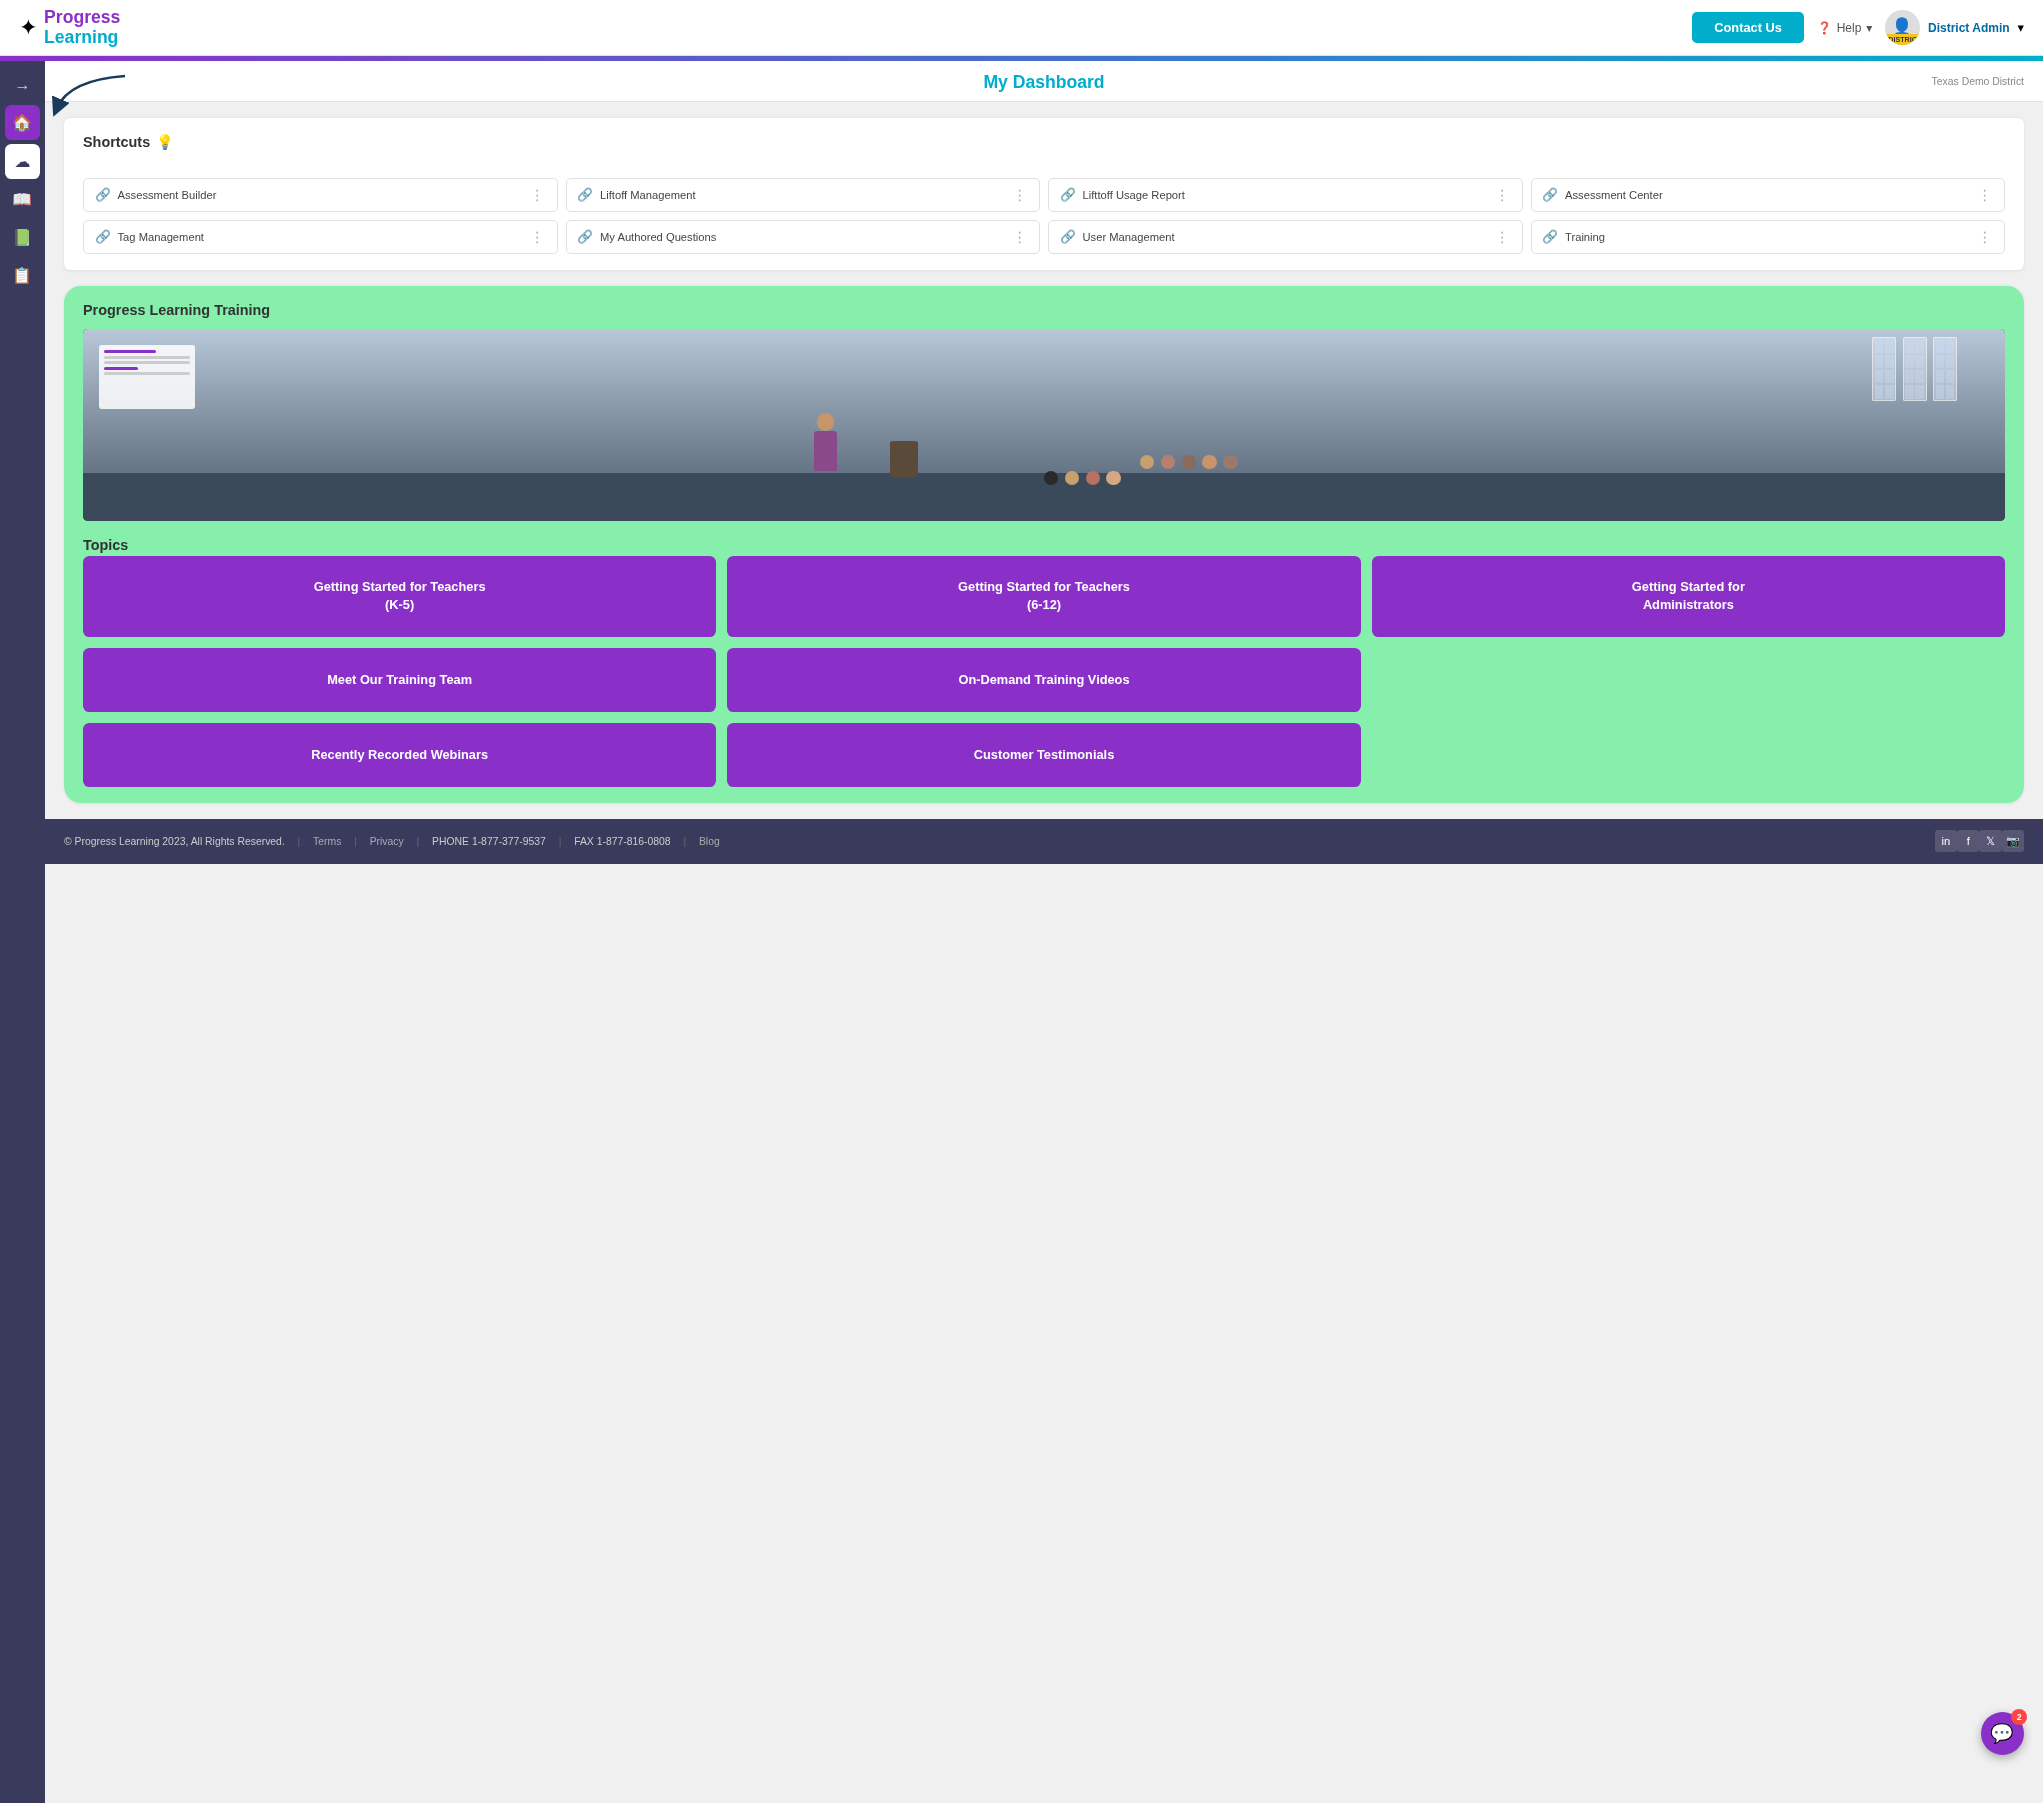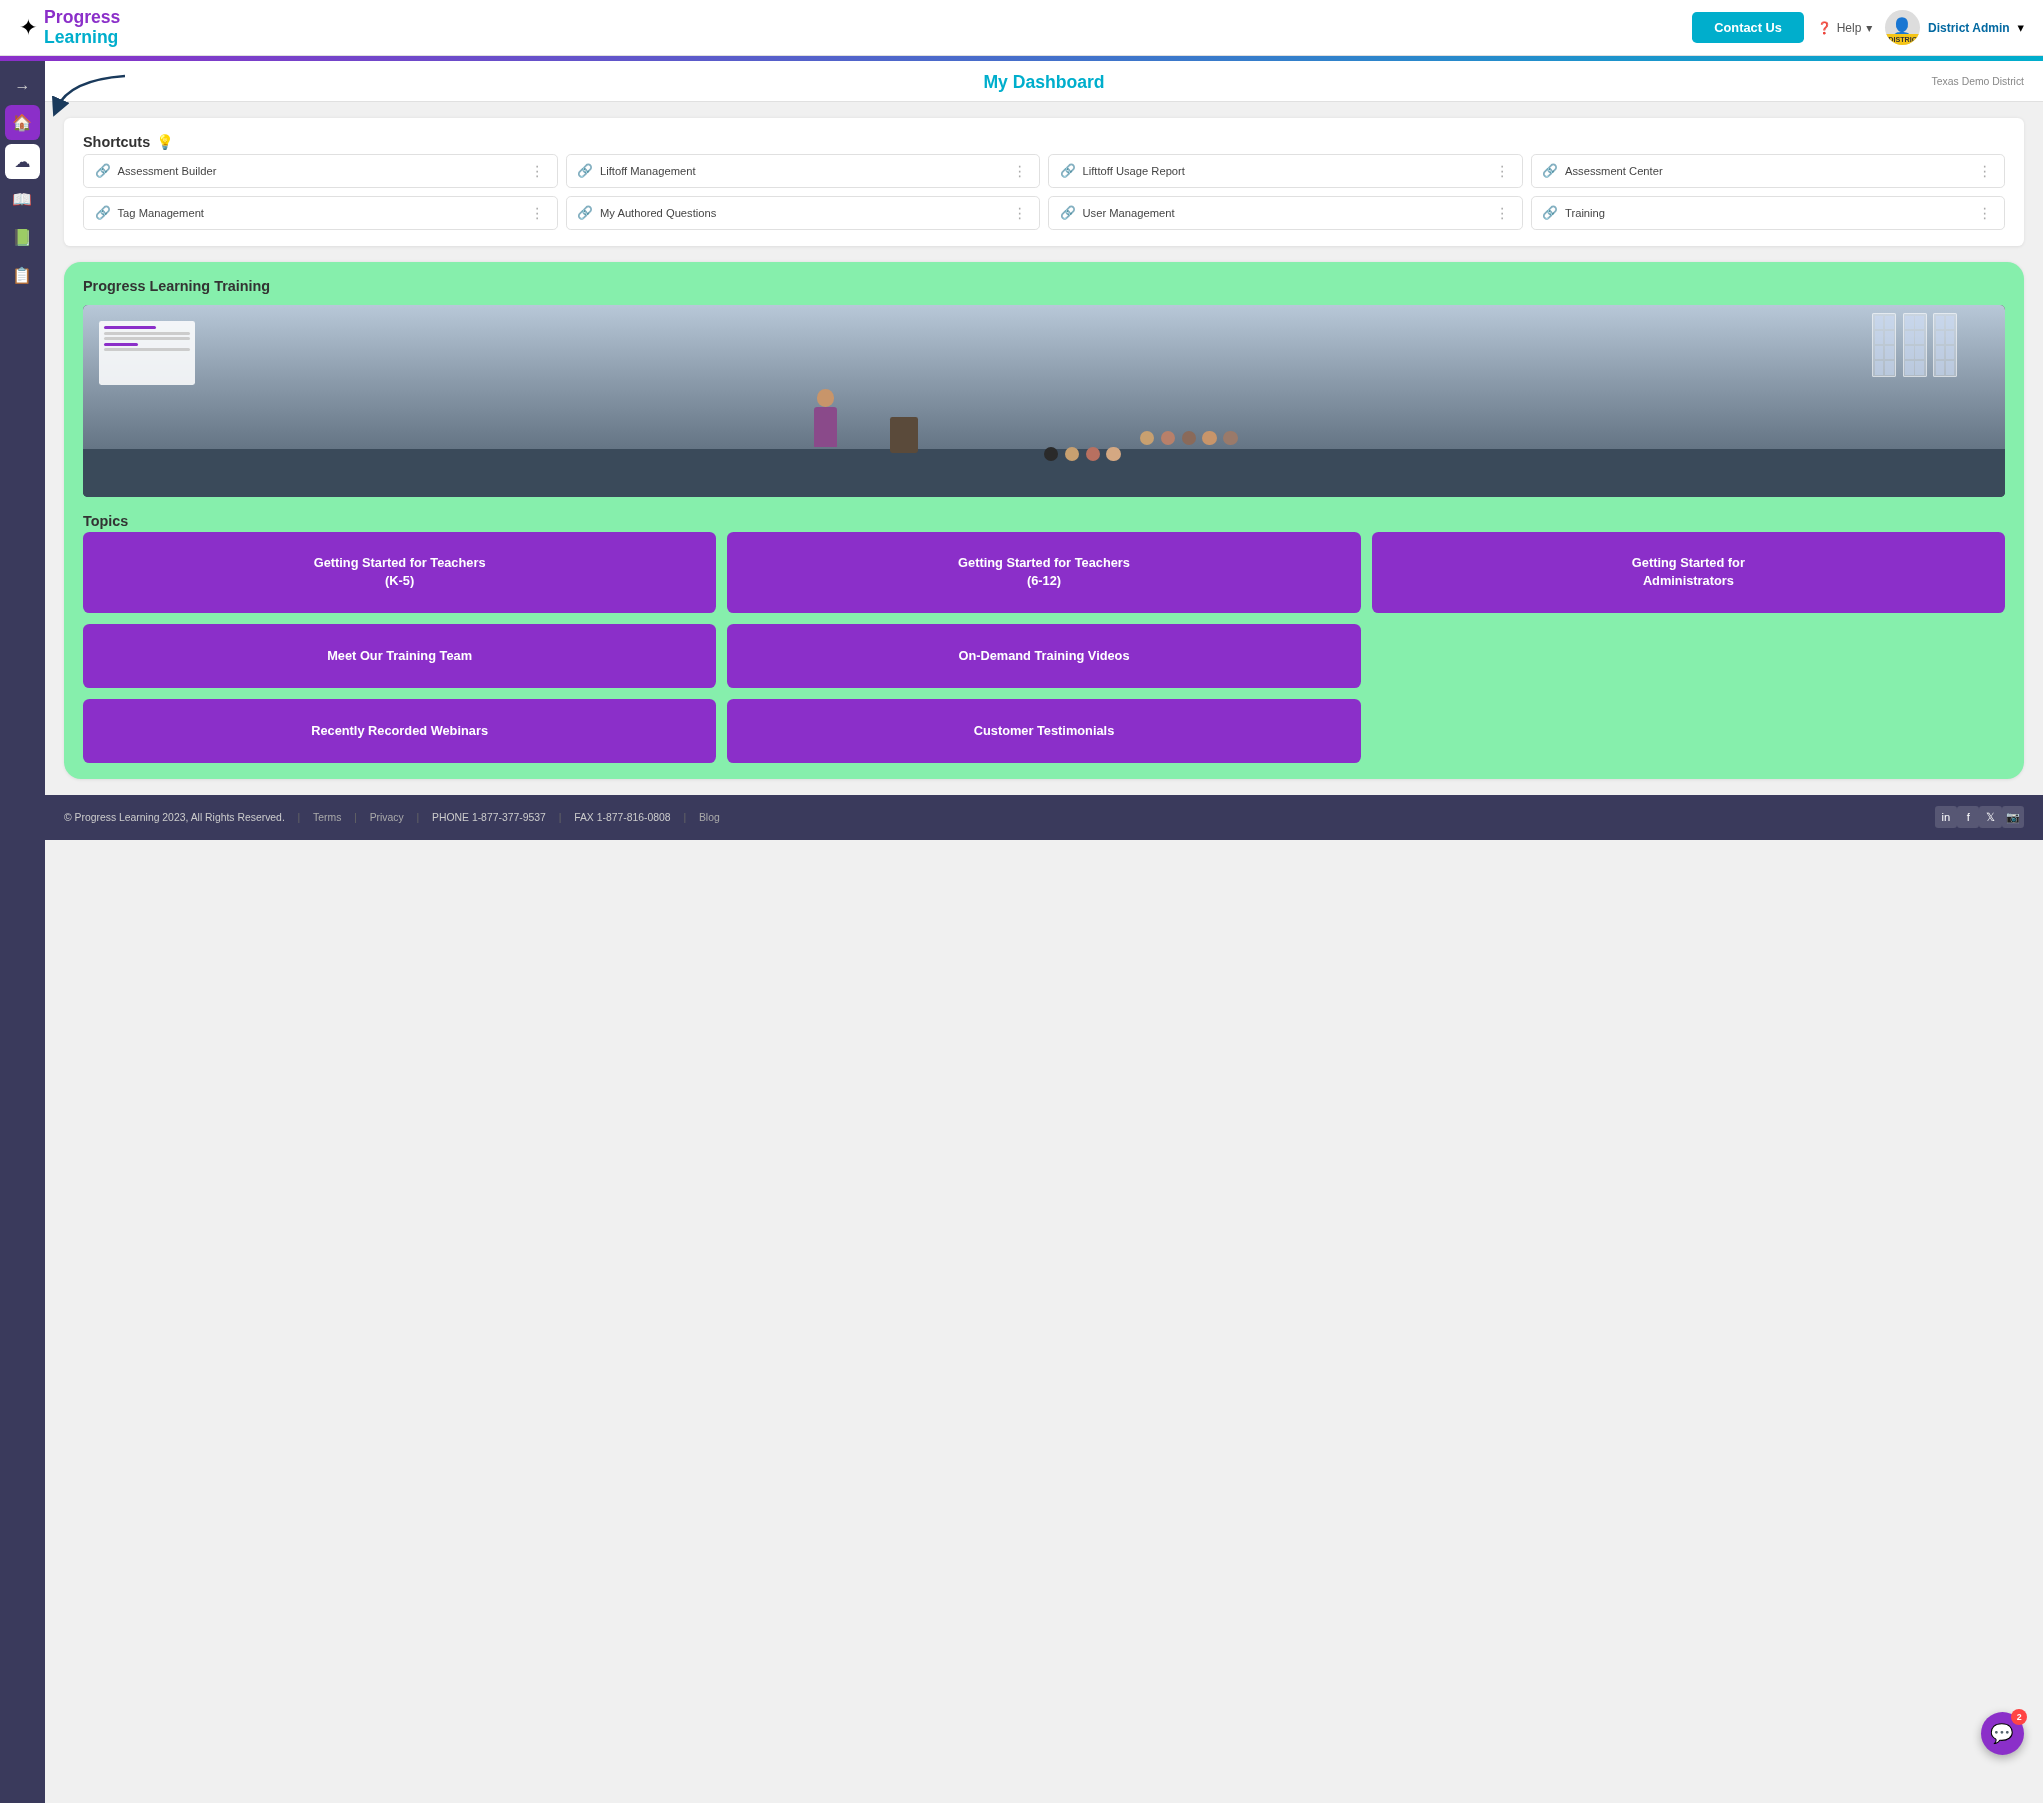--- a/index.html
+++ b/index.html
@@ -196,21 +196,21 @@
       background: #fff;
       border-radius: 6.4px;
       padding: 16px 19px;
       margin-bottom: 16px;
       box-shadow: 0 0.8px 3.2px rgba(0,0,0,0.08);
     }
     .shortcuts-title {
       font-size: 14.4px;
       font-weight: 600;
       color: #333;
-      margin-bottom: 3px;
+      margin-bottom: 27px;
       display: flex;
       align-items: center;
       gap: 6.4px;
     }
     .shortcuts-grid {
       display: grid;
       grid-template-columns: repeat(4, 1fr);
       gap: 8px;
     }
     .shortcut-item {

